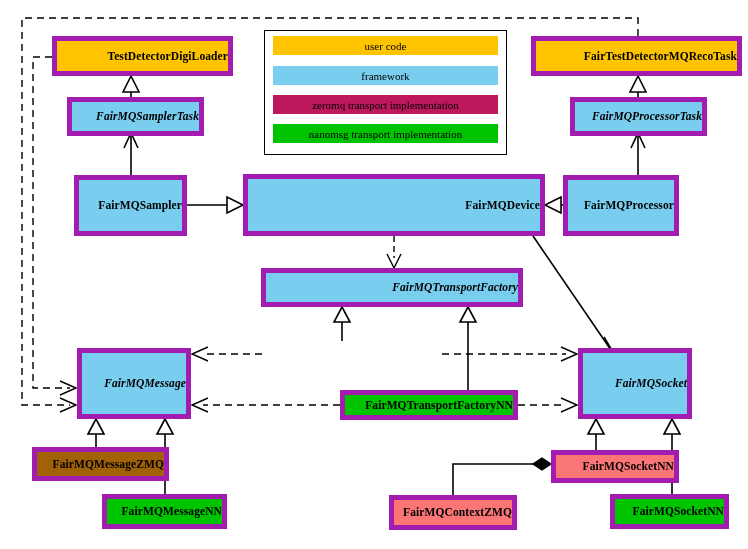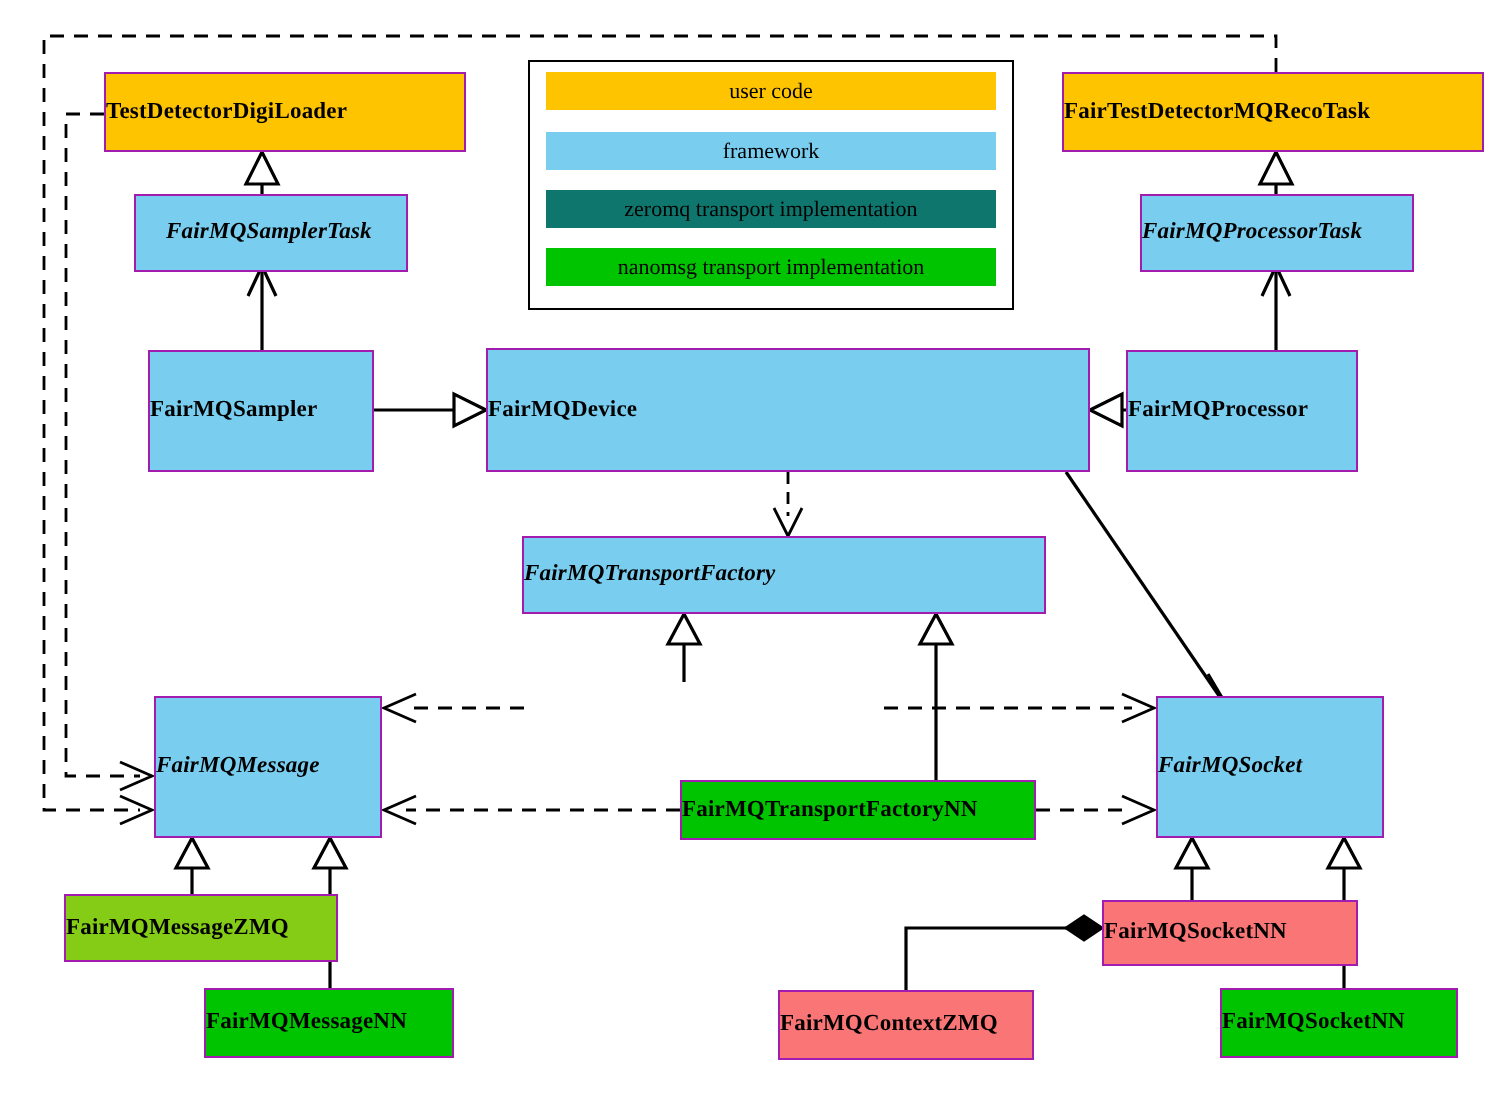--- a/index.html
+++ b/index.html
@@ -19,24 +19,24 @@
     position: absolute;
     left: 0;
     top: 0;
     width: 748px;
     height: 549px;
     pointer-events: none;
   }
   .node {
     position: absolute;
     box-sizing: border-box;
-    border: 1px solid #a21caf;
+    border: 5px solid #a21caf;
     display: flex;
     align-items: center;
-    justify-content: flex-start;
+    justify-content: flex-end;
     text-align: center;
     font-size: 11.5px;
     font-weight: bold;
     color: #000000;
     line-height: 1.1;
     letter-spacing: 0.1px;
     z-index: 5;
   }
   .node.abstract {
     font-style: italic;
@@ -176,21 +176,21 @@
   <div class="legend-box" style="left:264px; top:30px; width:243px; height:125px;"></div>
 
   <div class="legend-row" style="left:273px; top:36px; width:225px; height:19px; background:#FFC400;">
     <span>user code</span>
   </div>
 
   <div class="legend-row" style="left:273px; top:66px; width:225px; height:19px; background:#79CDEF;">
     <span>framework</span>
   </div>
 
-  <div class="legend-row" style="left:273px; top:95px; width:225px; height:19px; background:#0f766e;">
+  <div class="legend-row" style="left:273px; top:95px; width:225px; height:19px; background:#be185d;">
     <span>zeromq transport implementation</span>
   </div>
 
   <div class="legend-row" style="left:273px; top:124px; width:225px; height:19px; background:#00C400;">
     <span>nanomsg transport implementation</span>
   </div>
 
   <div class="node" style="left:52px; top:36px; width:181px; height:40px; background:#FFC400;">
     <span>TestDetectorDigiLoader</span>
   </div>
@@ -229,21 +229,21 @@
   </div>
 
   <div class="node abstract" style="left:77px; top:348px; width:114px; height:71px; background:#79CDEF;">
     <span>FairMQMessage</span>
   </div>
 
   <div class="node abstract" style="left:578px; top:348px; width:114px; height:71px; background:#79CDEF;">
     <span>FairMQSocket</span>
   </div>
 
-  <div class="node" style="left:32px; top:447px; width:137px; height:34px; background:#84cc16;">
+  <div class="node" style="left:32px; top:447px; width:137px; height:34px; background:#a16207;">
     <span>FairMQMessageZMQ</span>
   </div>
 
   <div class="node" style="left:102px; top:494px; width:125px; height:35px; background:#00C400;">
     <span>FairMQMessageNN</span>
   </div>
 
   <div class="node" style="left:551px; top:450px; width:128px; height:33px; background:#FA7575;">
     <span>FairMQSocketNN</span>
   </div>

